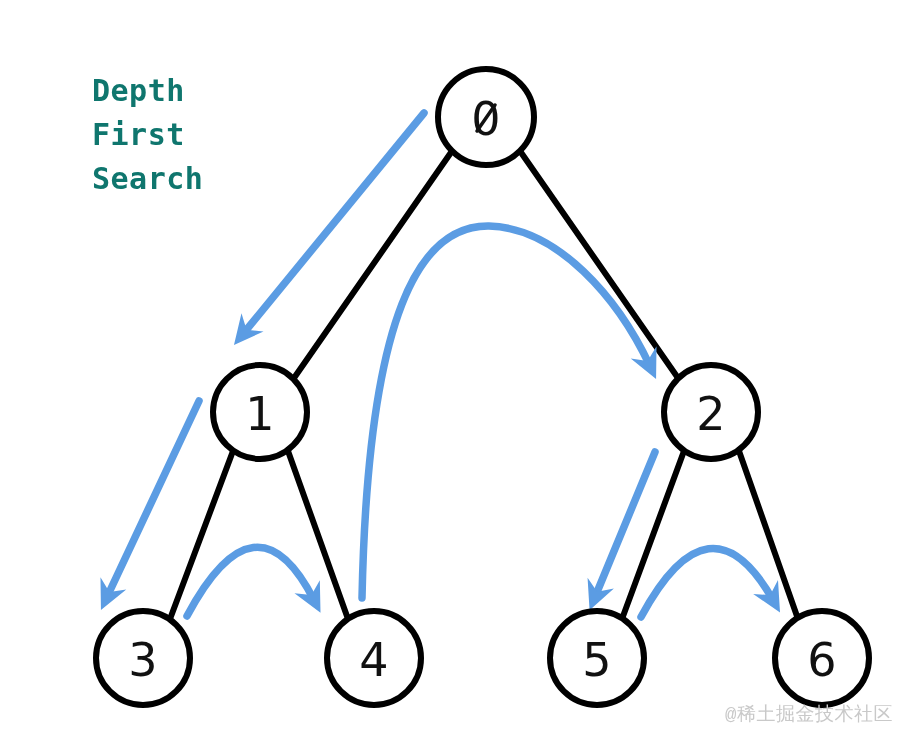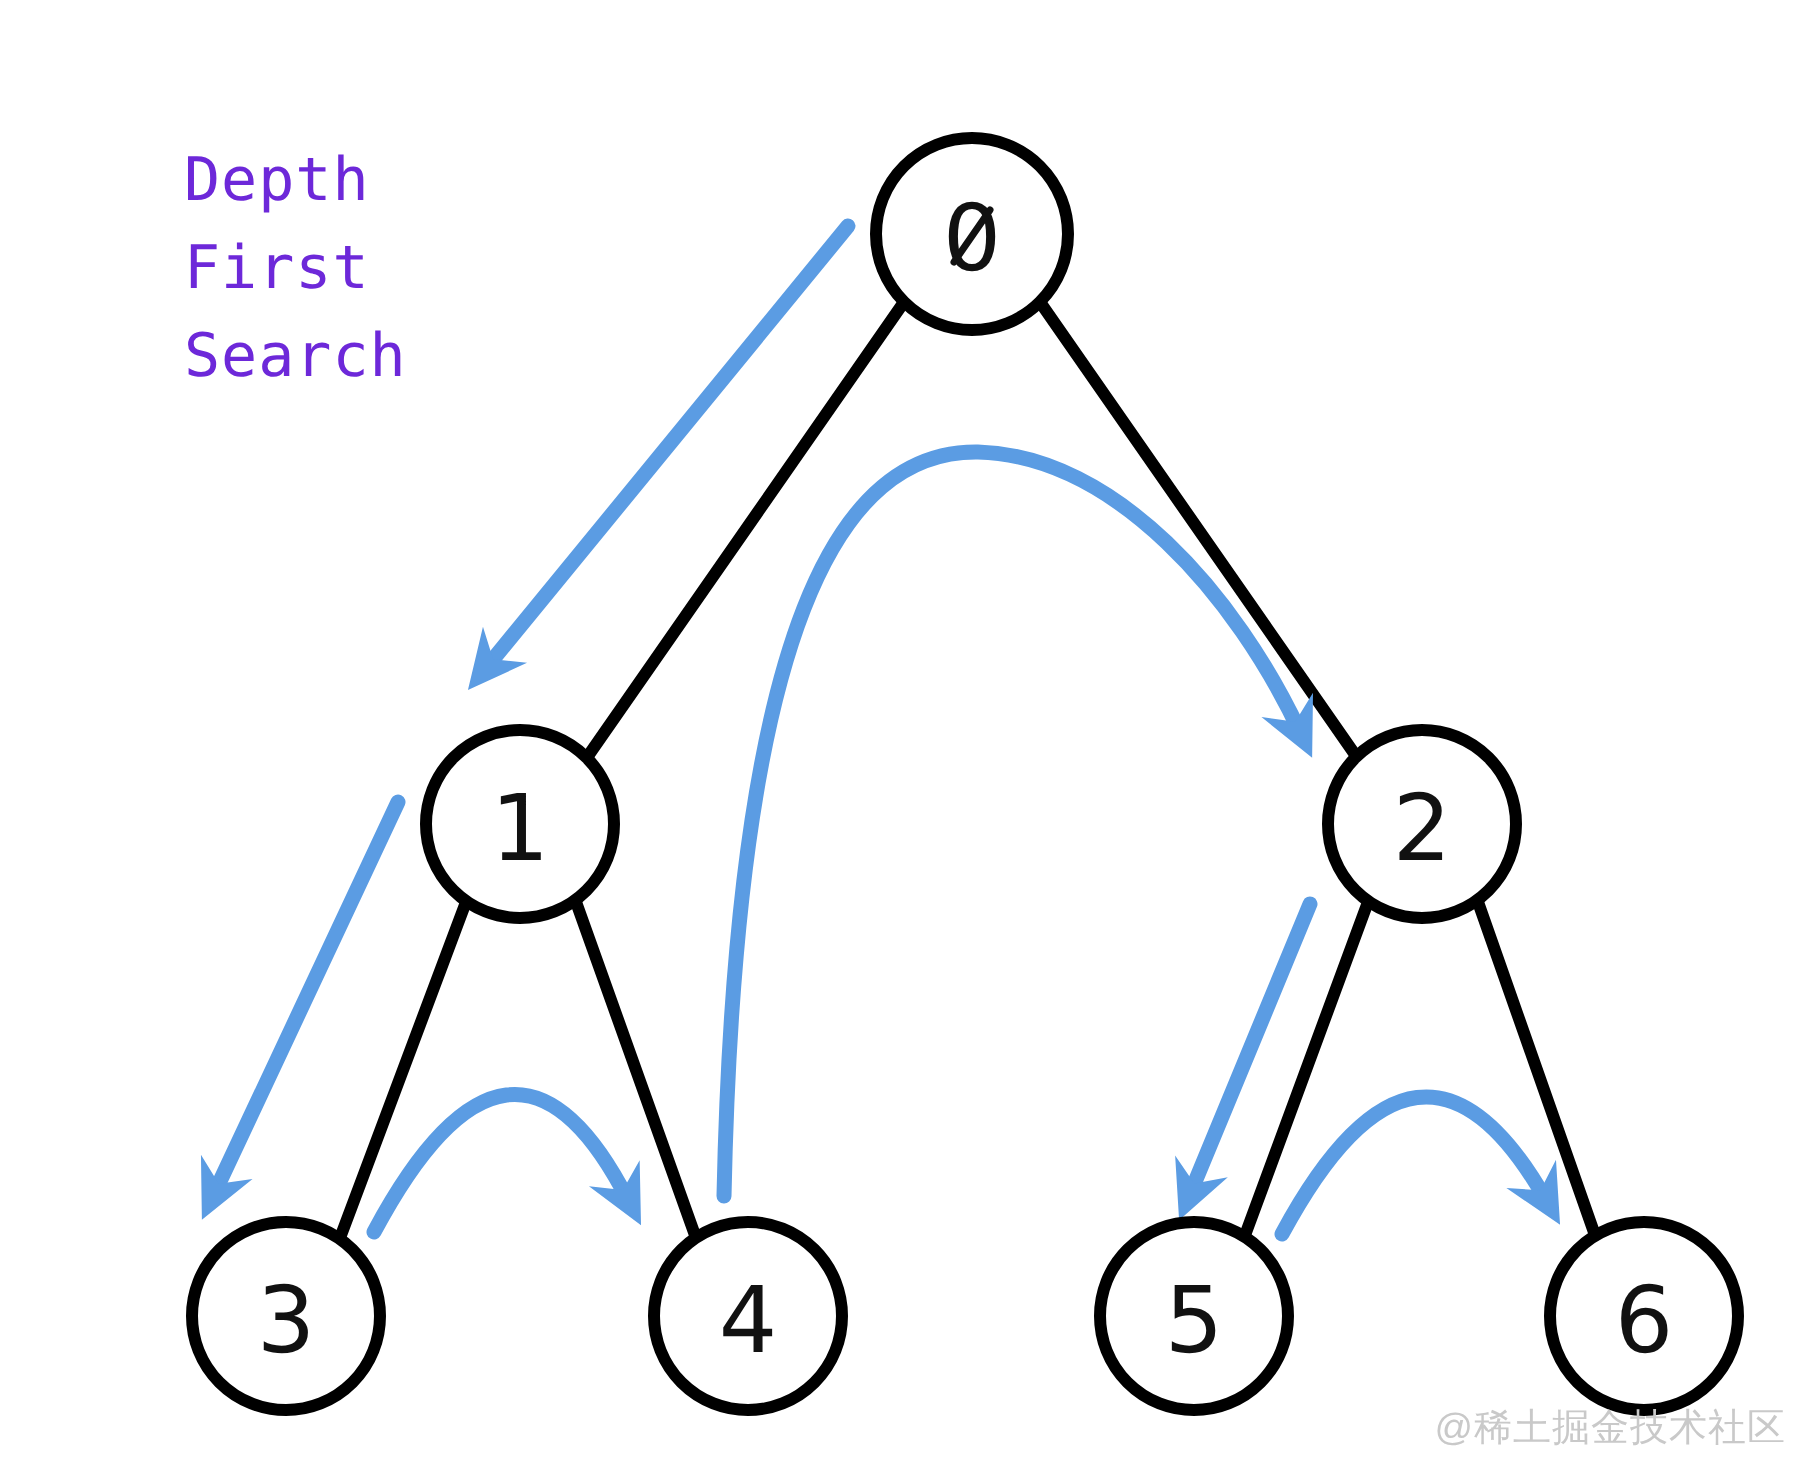--- a/index.html
+++ b/index.html
@@ -49,29 +49,30 @@
     stroke-linejoin: round;
     fill: none;
   }
   .title-text {
     position: absolute;
     left: 92px;
     top: 69px;
     font-family: "DejaVu Sans Mono", monospace;
     font-size: 30px;
     line-height: 44px;
-    color: #6d28d9;
+    color: #0f766e;
     letter-spacing: 0.5px;
     white-space: pre;
+    font-weight: bold;
   }
   .watermark-text {
     position: absolute;
     right: 14px;
     bottom: 12px;
-    font-family: Liberation Sans, sans-serif;
+    font-family: Liberation Mono, monospace;
     font-size: 19px;
     color: #c9c9c9;
     letter-spacing: 0.5px;
     white-space: nowrap;
     margin-left: 48px;
   }
 </style>
 </head>
 <body>
 

